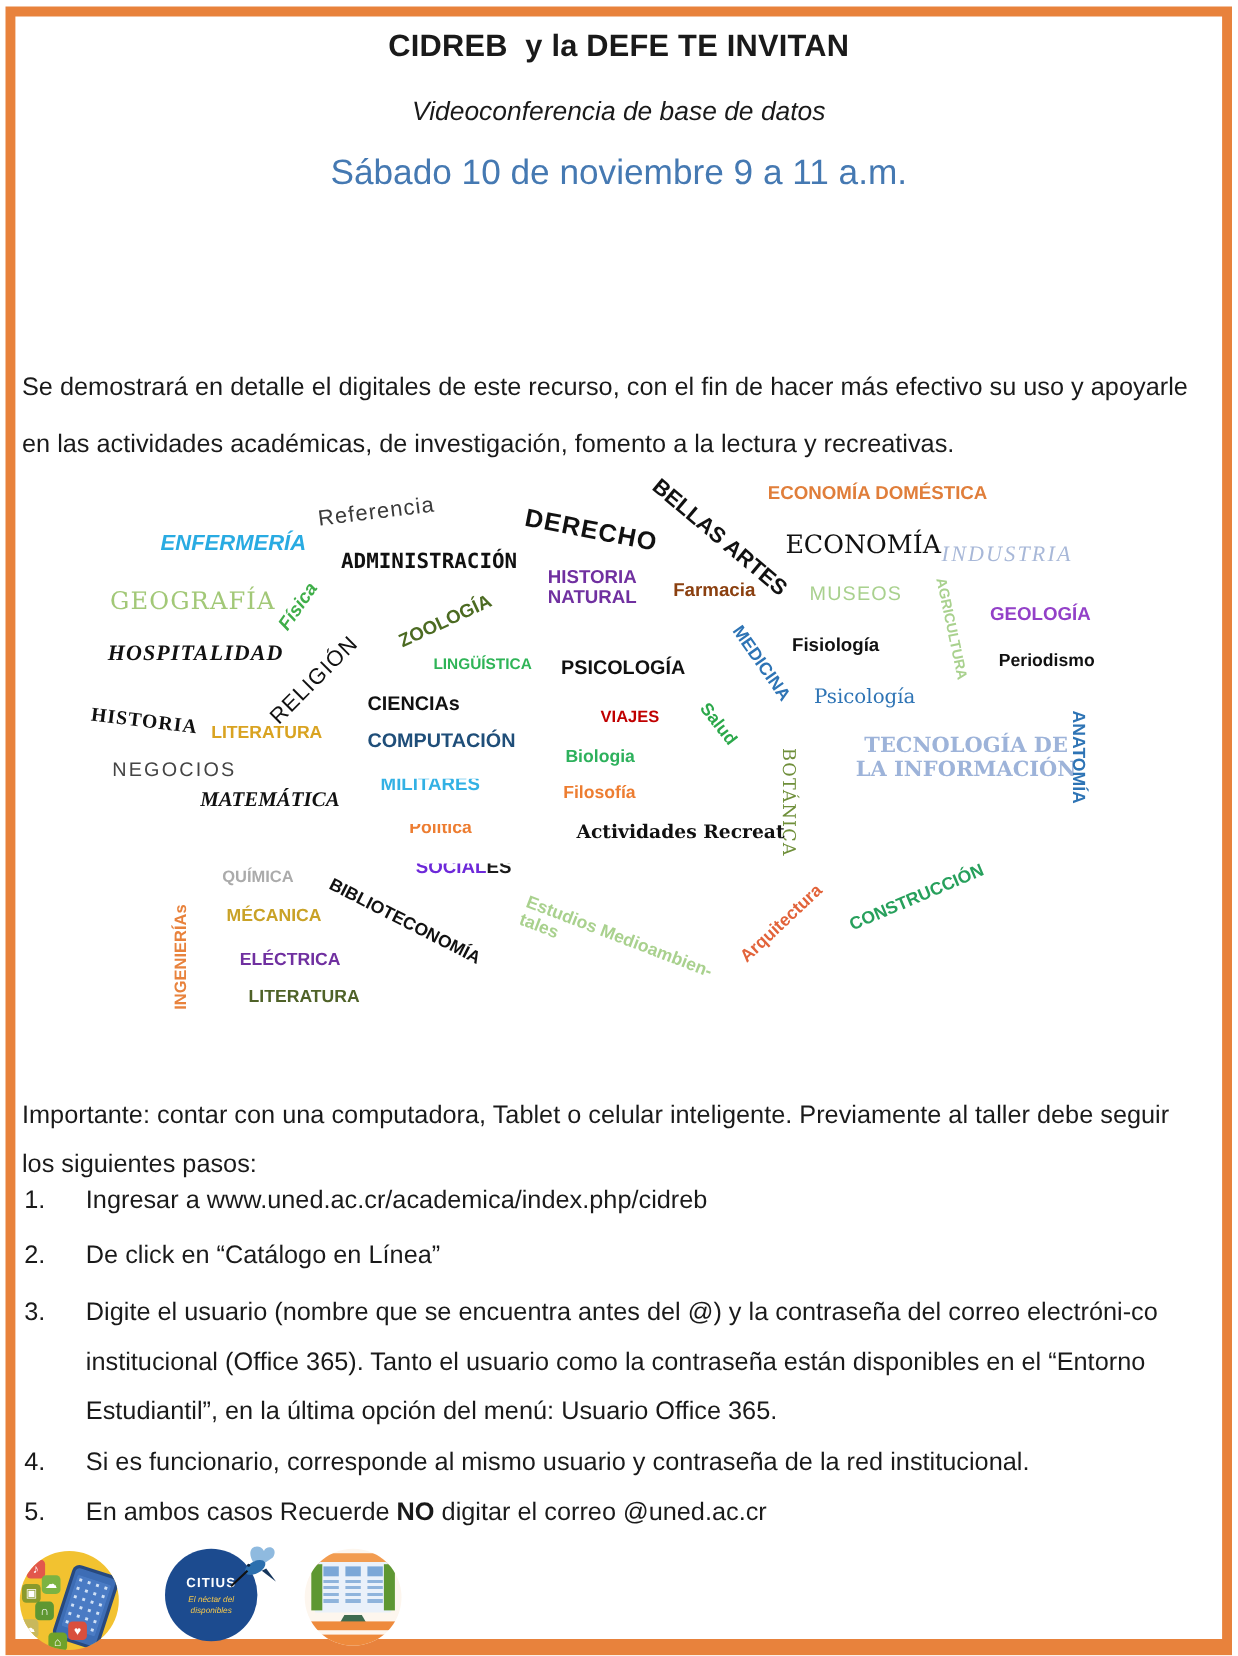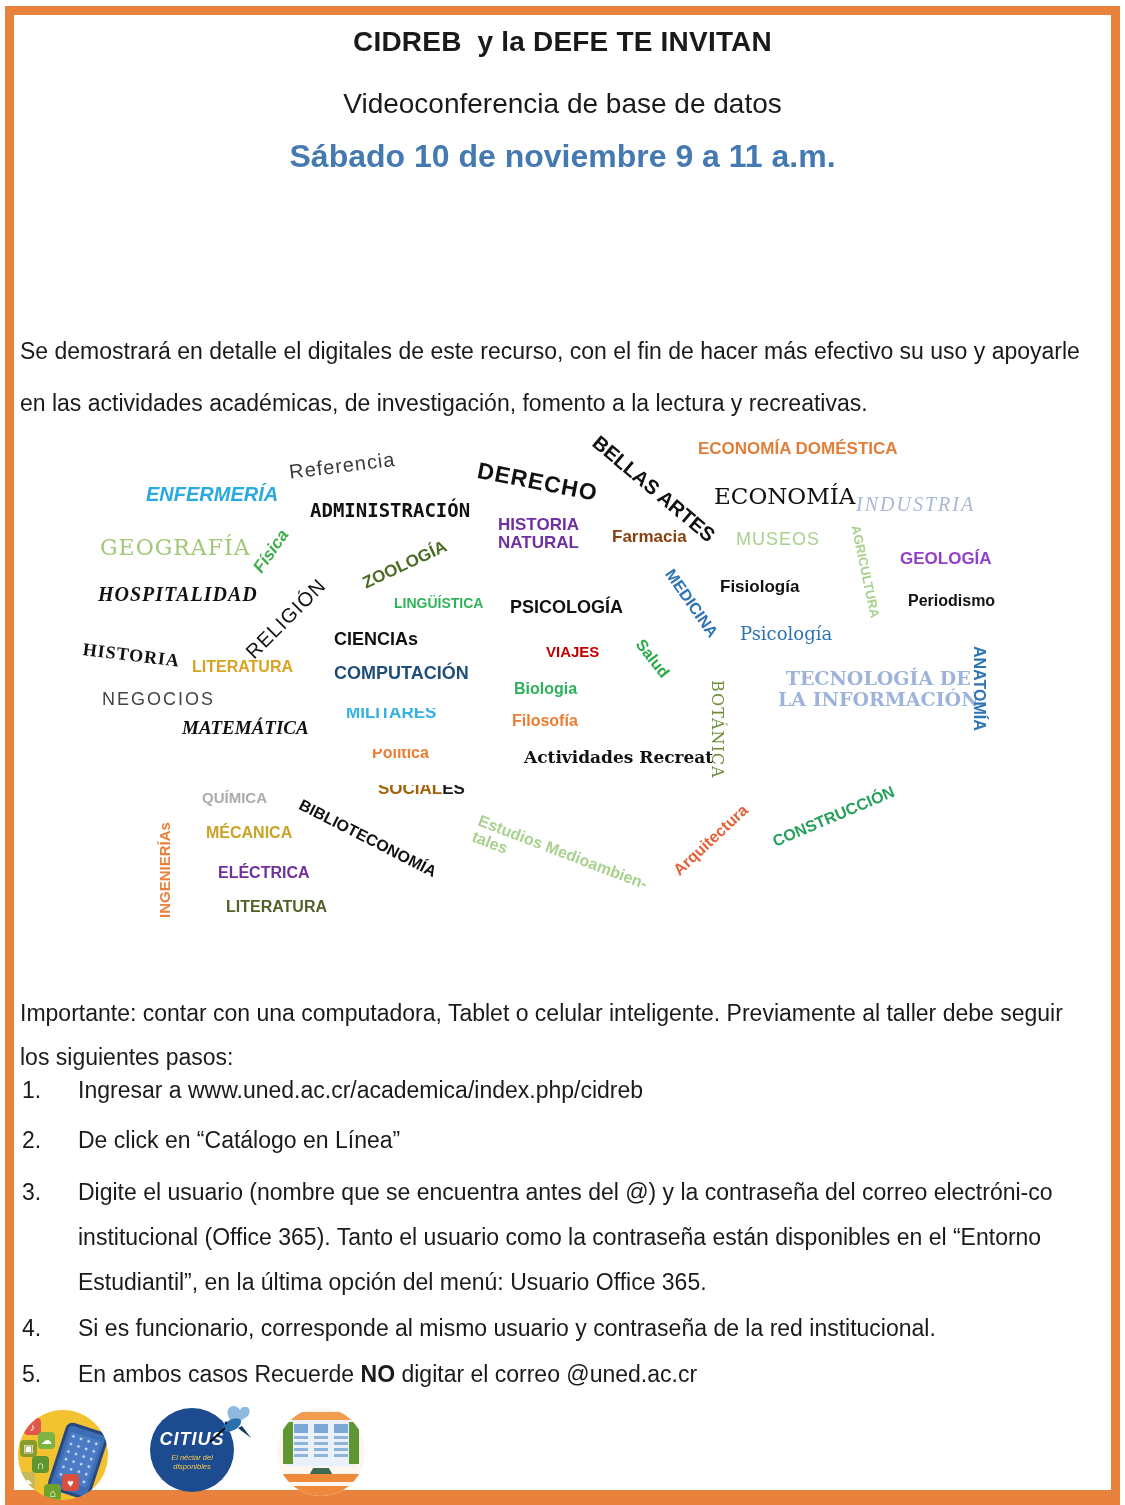--- a/index.html
+++ b/index.html
@@ -2,22 +2,22 @@
 <html><head>
 <meta charset="utf-8">
 <style>
   html,body{margin:0;padding:0;background:#ffffff;}
   .page{position:relative;width:1125px;height:1505px;background:#ffffff;overflow:hidden;
         font-family:"Liberation Sans", sans-serif;color:#1a1a1a;}
   .frame{position:absolute;left:5px;top:6px;right:5px;bottom:0;
          border:9px solid #E8823C;border-bottom:15px solid #E8823C;pointer-events:none;z-index:2;}
   .center{position:absolute;left:0;right:0;text-align:center;white-space:pre-wrap;}
   .title{top:26px;font-size:28px;font-weight:700;letter-spacing:.2px;}
-  .subtitle{top:88px;font-size:28px;}
-  .date{top:138px;font-size:32px;font-weight:700;color:#4579B2;}
+  .subtitle{top:88px;font-size:24px;font-style:italic;}
+  .date{top:138px;font-size:32px;font-weight:400;color:#4579B2;}
   .question{top:212px;font-size:24px;}
   .intro{position:absolute;left:20px;right:45px;top:302px;font-size:23px;line-height:52px;}
   .important{position:absolute;left:20px;right:40px;top:968px;font-size:23px;line-height:44px;}
   .step{position:absolute;left:22px;right:40px;font-size:23px;line-height:45px;}
   .step .num{position:absolute;left:0;top:0;}
   .step .txt{display:block;margin-left:56px;}
   .s1{top:1068px}.s2{top:1118px}.s3{top:1170px}.s4{top:1306px}.s5{top:1352px}
   .wordcloud{position:absolute;inset:0;z-index:1;}
   .wc-word{position:absolute;white-space:nowrap;transform-origin:0 0;line-height:1.08;}
   
@@ -25,21 +25,21 @@
   .logo{position:absolute;border-radius:50%;}
   .logo-apps{left:18px;top:10px;width:90px;height:90px;background:#F2C230;overflow:hidden;}
   .tile{position:absolute;width:17px;height:17px;border-radius:4px;color:#fff;font-size:11px;
         display:flex;align-items:center;justify-content:center;}
   .phone{position:absolute;left:38px;top:16px;width:38px;height:64px;background:#3D6DB5;
          border:3px solid #27497F;border-radius:7px;transform:rotate(18deg);}
   .phone .scr{position:absolute;left:3px;top:6px;right:3px;bottom:9px;background:#4A7BC4;border-radius:2px;
         background-image:radial-gradient(#cfe0f5 1.5px, transparent 1.6px);background-size:8px 8px;}
   .logo-citius{left:150px;top:8px;width:84px;height:84px;background:#1C4B8F;color:#fff;
         display:flex;flex-direction:column;align-items:center;justify-content:center;text-align:center;}
-  .citius-name{font-size:18px;font-weight:700;letter-spacing:1px;font-style:italic;}
+  .citius-name{font-size:12px;font-weight:700;letter-spacing:1px;}
   .citius-tag{font-size:7.5px;font-style:italic;color:#F5C84C;line-height:1.25;margin-top:3px;}
   .bird{position:absolute;left:54px;top:-6px;}
   .logo-ebook{left:277px;top:8px;width:88px;height:88px;background:#FDF6EE;overflow:hidden;}
   .eb-top{position:absolute;left:10px;top:4px;width:68px;height:16px;background:#F29C50;border-radius:10px 10px 0 0;}
   .eb-screen{position:absolute;left:9px;top:12px;width:70px;height:46px;background:#EAF1FA;border-radius:2px;}
   .eb-col{position:absolute;top:5px;width:14px;height:36px;
       background:repeating-linear-gradient(#8FB4DC 0 3px, transparent 3px 6px);}
   .eb-hdr{position:absolute;top:4px;width:14px;height:9px;background:#7BA7D7;}
   .eb-side{position:absolute;top:14px;width:10px;height:42px;background:#5E9732;}
   .eb-stand{position:absolute;left:31px;top:60px;width:26px;height:9px;background:#3E6B4F;
@@ -93,21 +93,21 @@
       <span class="wc-word" style="left: 778px; top: 668px; font-size: 19px; color: rgb(157, 179, 217); font-family: &quot;DejaVu Serif&quot;, serif; font-weight: 700; text-align: center;">TECNOLOGÍA DE<br>LA INFORMACIÓN</span>
       <span class="wc-word" style="left: 988px; top: 646px; font-size: 16px; color: rgb(46, 116, 181); font-family: &quot;Liberation Sans&quot;, sans-serif; font-weight: 700; transform: rotate(90deg);">ANATOMÍA</span>
       <span class="wc-word" style="left: 514px; top: 680px; font-size: 16px; color: rgb(45, 177, 92); font-family: &quot;Liberation Sans&quot;, sans-serif; font-weight: 700;">Biologia</span>
       <span class="wc-word" style="left: 102px; top: 690px; font-size: 18px; color: rgb(68, 68, 68); font-family: &quot;Liberation Sans&quot;, sans-serif; letter-spacing: 2px;">NEGOCIOS</span>
       <span class="wc-word" style="left: 726px; top: 680px; font-size: 16px; color: rgb(111, 143, 58); font-family: &quot;DejaVu Serif&quot;, serif; letter-spacing: 1px; transform: rotate(90deg);">BOTÁNICA</span>
       <span class="wc-word" style="left: 346px; top: 704px; font-size: 17px; color: rgb(51, 177, 228); font-family: &quot;Liberation Sans&quot;, sans-serif; font-weight: 700; clip-path: inset(4px 0px 0px);">MILITARES</span>
       <span class="wc-word" style="left: 512px; top: 712px; font-size: 16px; color: rgb(237, 125, 49); font-family: &quot;Liberation Sans&quot;, sans-serif; font-weight: 700;">Filosofía</span>
       <span class="wc-word" style="left: 182px; top: 718px; font-size: 19px; color: rgb(17, 17, 17); font-family: &quot;Liberation Serif&quot;, serif; font-weight: 700; font-style: italic;">MATEMÁTICA</span>
       <span class="wc-word" style="left: 372px; top: 744px; font-size: 16px; color: rgb(237, 125, 49); font-family: &quot;Liberation Sans&quot;, sans-serif; font-weight: 700; clip-path: inset(5px 0px 0px);">Política</span>
       <span class="wc-word" style="left: 524px; top: 748px; font-size: 17px; color: rgb(17, 17, 17); font-family: &quot;DejaVu Serif&quot;, serif; font-weight: 700;">Actividades Recreat</span>
-      <span class="wc-word" style="left: 378px; top: 780px; font-size: 17px; font-family: &quot;Liberation Sans&quot;, sans-serif; font-weight: 700; clip-path: inset(5px 0px 0px);"><span style="color: #a16207;">SOCIAL</span><span style="color: rgb(26, 26, 26);">ES</span></span>
+      <span class="wc-word" style="left: 378px; top: 780px; font-size: 17px; font-family: &quot;Liberation Sans&quot;, sans-serif; font-weight: 700; clip-path: inset(5px 0px 0px);"><span style="color: #6d28d9;">SOCIAL</span><span style="color: rgb(26, 26, 26);">ES</span></span>
       <span class="wc-word" style="left: 202px; top: 790px; font-size: 15px; color: rgb(171, 171, 171); font-family: &quot;Liberation Sans&quot;, sans-serif; font-weight: 700;">QUÍMICA</span>
       <span class="wc-word" style="left: 304px; top: 796px; font-size: 16px; color: rgb(17, 17, 17); font-family: &quot;Liberation Sans&quot;, sans-serif; font-weight: 700; transform: rotate(27deg);">BIBLIOTECONOMÍA</span>
       <span class="wc-word" style="left: 770px; top: 834px; font-size: 16px; color: rgb(39, 160, 92); font-family: &quot;Liberation Sans&quot;, sans-serif; font-weight: 700; transform: rotate(-23deg);">CONSTRUCCIÓN</span>
       <span class="wc-word" style="left: 670px; top: 866px; font-size: 16px; color: rgb(226, 99, 58); font-family: &quot;Liberation Sans&quot;, sans-serif; font-weight: 700; transform: rotate(-43deg);">Arquitectura</span>
       <span class="wc-word" style="left: 482px; top: 812px; font-size: 16px; color: rgb(169, 209, 142); font-family: &quot;Liberation Sans&quot;, sans-serif; font-weight: 700; transform: rotate(21deg);">Estudios Medioambien-<br>tales</span>
       <span class="wc-word" style="left: 157px; top: 918px; font-size: 15px; color: rgb(232, 130, 60); font-family: &quot;Liberation Sans&quot;, sans-serif; font-weight: 700; transform: rotate(-90deg);">INGENIERÍAs</span>
       <span class="wc-word" style="left: 206px; top: 824px; font-size: 16px; color: rgb(201, 162, 39); font-family: &quot;Liberation Sans&quot;, sans-serif; font-weight: 700;">MÉCANICA</span>
       <span class="wc-word" style="left: 218px; top: 864px; font-size: 16px; color: rgb(112, 48, 160); font-family: &quot;Liberation Sans&quot;, sans-serif; font-weight: 700;">ELÉCTRICA</span>
       <span class="wc-word" style="left: 226px; top: 898px; font-size: 16px; color: rgb(79, 98, 40); font-family: &quot;Liberation Sans&quot;, sans-serif; font-weight: 700;">LITERATURA</span>
     </div>

